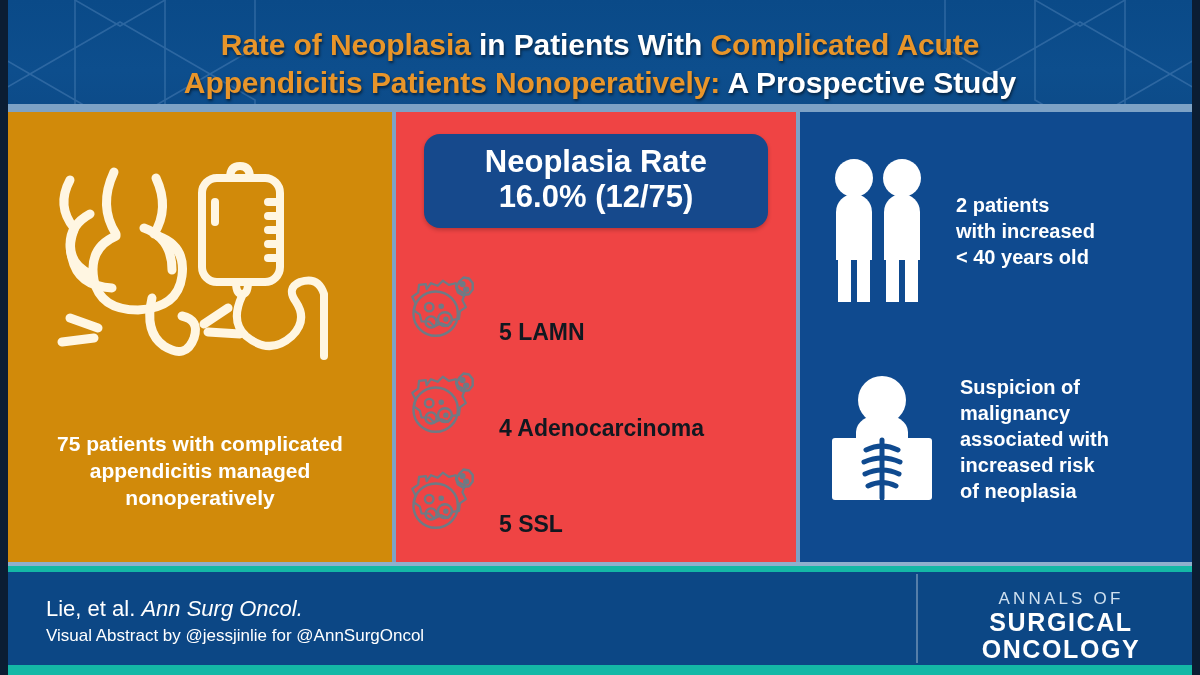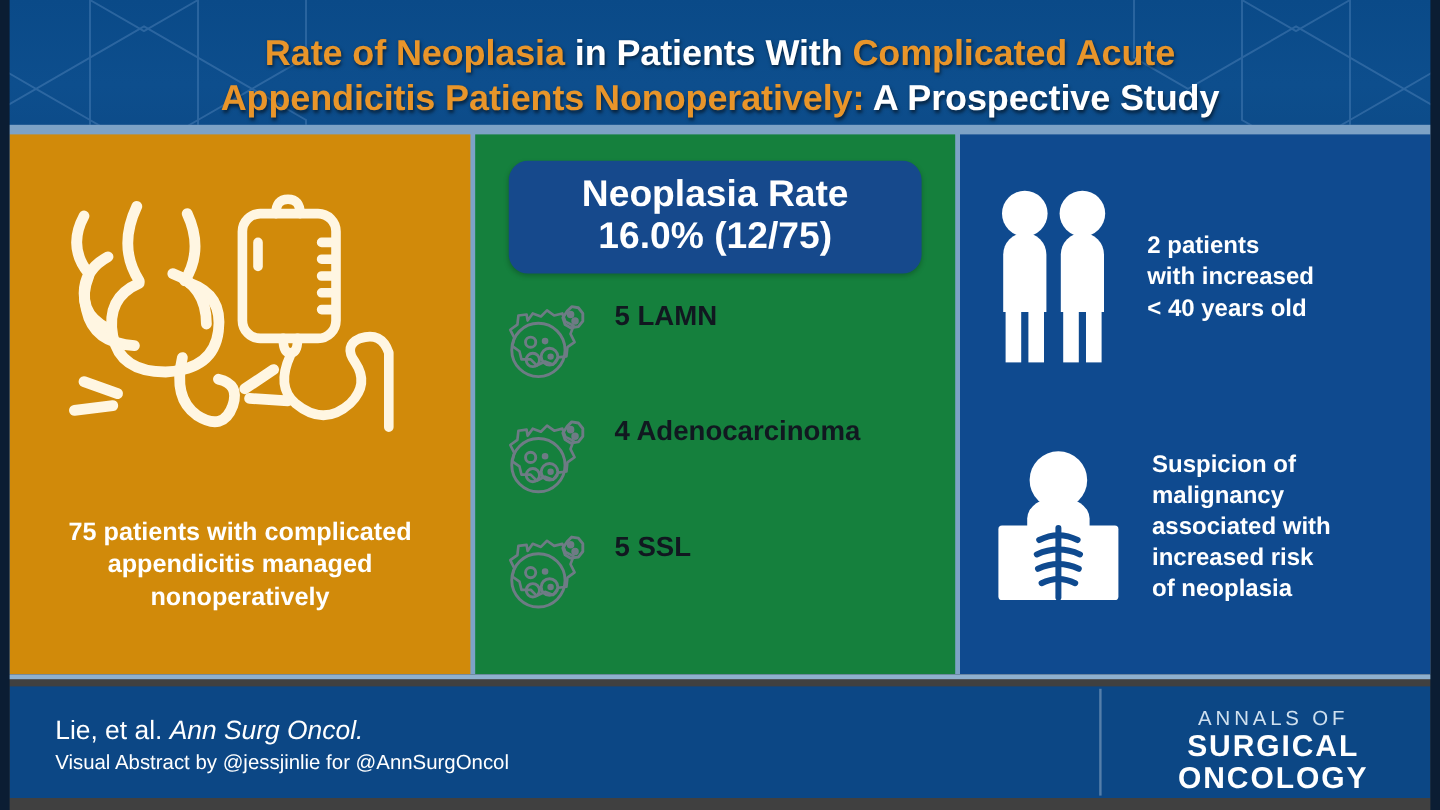--- a/index.html
+++ b/index.html
@@ -71,21 +71,21 @@
   }
   #left-caption {
     margin-top: 32px; width: 330px;
     color: #ffffff; font-size: 21px; font-weight: bold;
     line-height: 1.28; text-align: center;
   }
 
   
   #panel-mid {
     left: 396px; width: 400px;
-    background: #15803d;
+    background: #ef4444;
     display: flex; flex-direction: column; align-items: center;
   }
   #rate-badge {
     margin-top: 22px;
     width: 344px;
     background: #16498C;
     border-radius: 16px;
     padding: 11px 10px 14px;
     text-align: center;
     box-shadow: 0 2px 4px rgba(0,0,0,.22);
@@ -93,22 +93,22 @@
   #rate-badge .rl1 {
     color: #fff; font-size: 31px; font-weight: bold; line-height: 1.12;
     white-space: nowrap;
   }
   #rate-badge .rl2 {
     color: #fff; font-size: 31px; font-weight: bold; line-height: 1.12;
     white-space: nowrap;
   }
   #findings { margin-top: 22px; width: 100%; }
   .finding {
-    display: flex; align-items: flex-start;
-    height: 96px; padding-left: 24px;
+    display: flex; align-items: flex-end;
+    height: 96px; padding-left: 11px;
   }
   .finding .cellicon { width: 74px; height: 74px; flex: none; }
   .finding .flabel {
     margin-left: 18px; color: #111820;
     font-size: 23px; font-weight: bold; white-space: nowrap;
   }
 
   
   #panel-right {
     left: 800px; width: 392px;
@@ -122,21 +122,21 @@
     margin-left: 22px; color: #ffffff;
     font-size: 20px; font-weight: bold; line-height: 1.3;
   }
   #rblock-1 { margin-top: 34px; height: 170px; }
   #rblock-2 { margin-top: 38px; height: 170px; }
 
   
   #footer {
     position: absolute; left: 0; top: 562px;
     width: 1200px; height: 113px;
-    background: #404040;
+    background: #14b8a6;
     padding-left: 46px;
   }
   #footer-inner {
     position: absolute; left: 8px; top: 10px;
     width: 1184px; height: 93px;
     background: #0C4785;
   }
   #cite {
     position: absolute; left: 38px; top: 22px;
     color: #ffffff;

